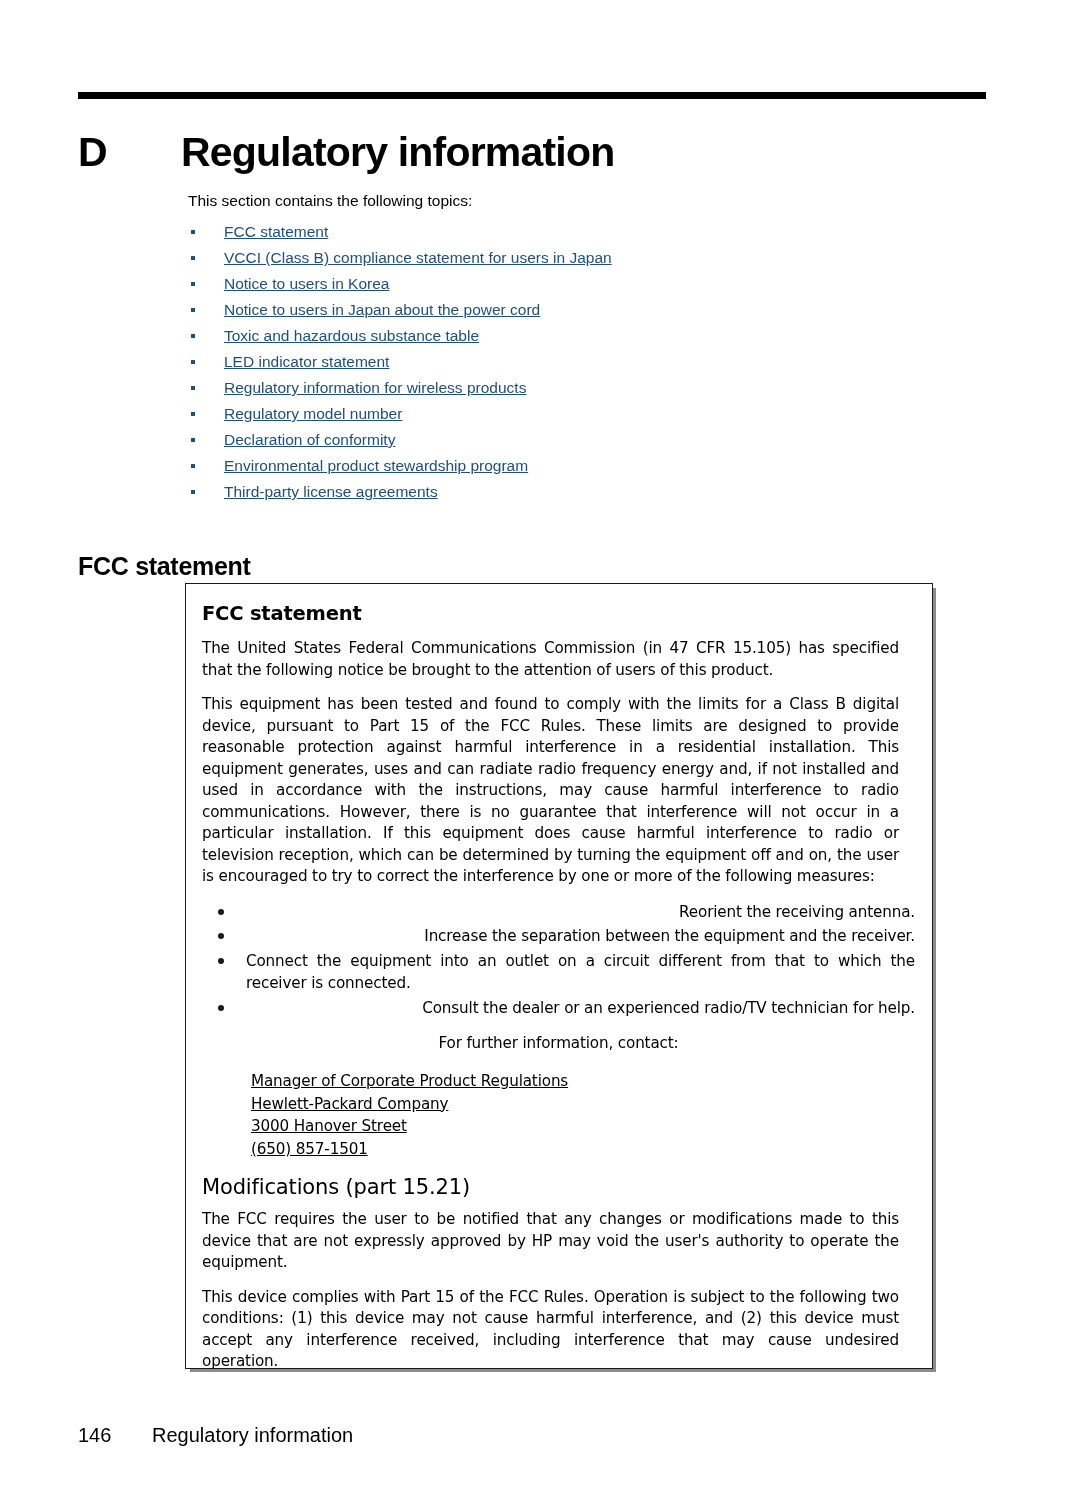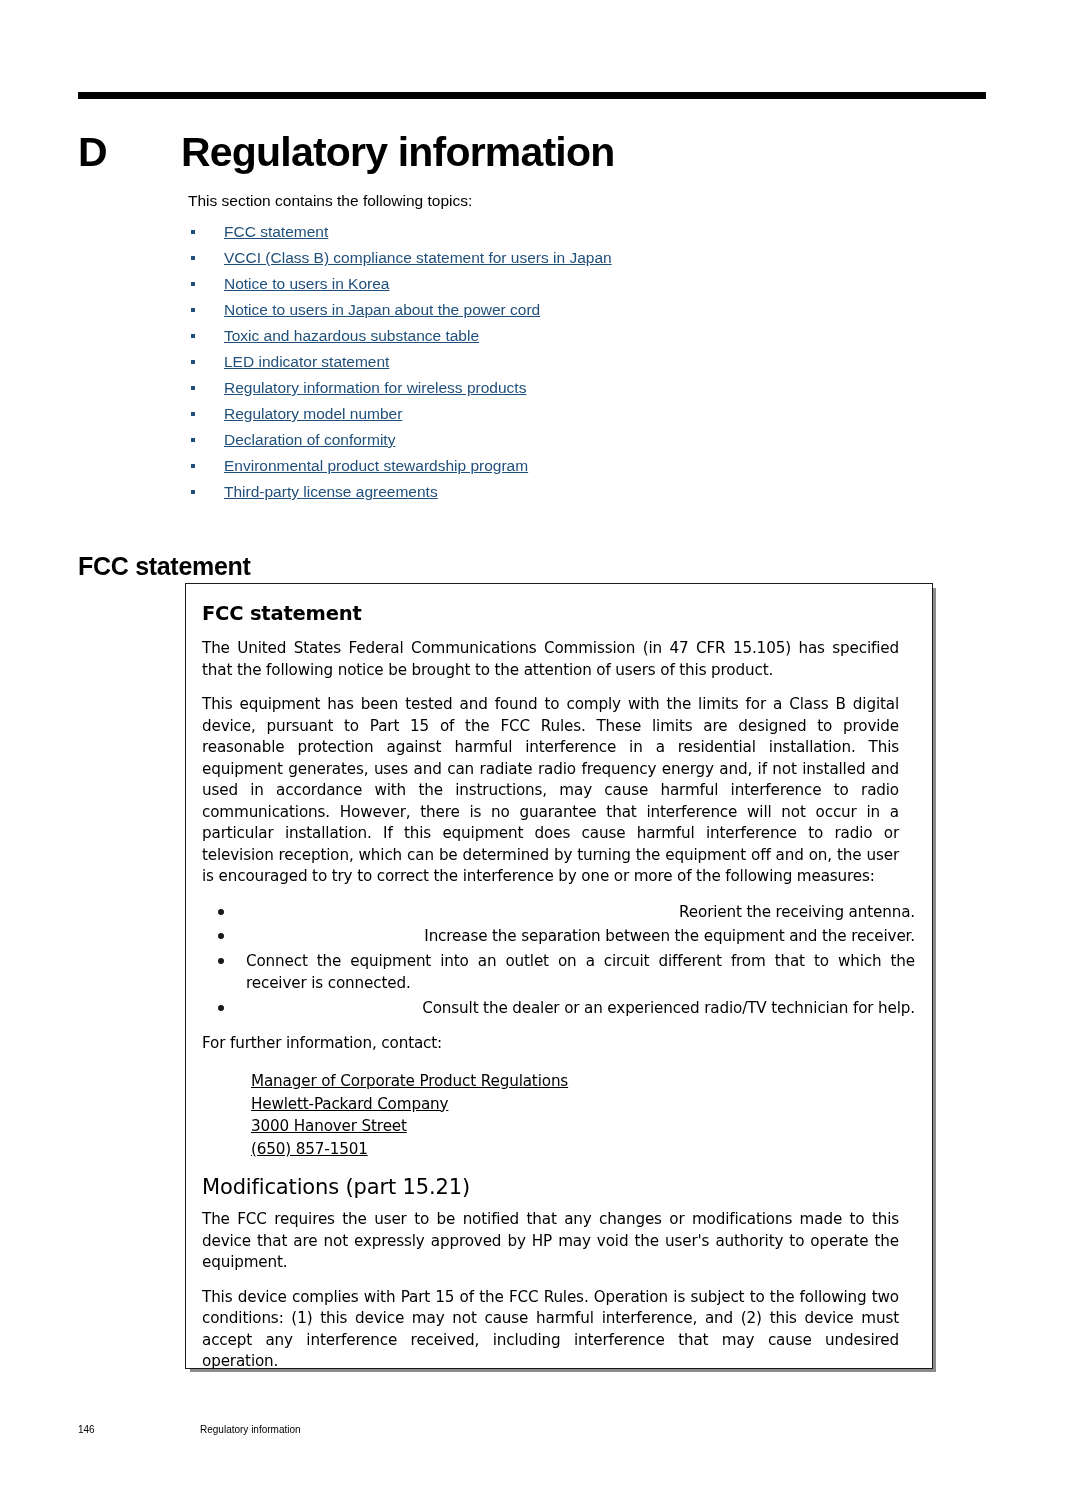--- a/index.html
+++ b/index.html
@@ -159,20 +159,21 @@
     background: #1a1a1a;
   }
   .contact-block {
     margin: 0 0 13px 0;
   }
   .contact-lead {
     font-size: 15.2px;
     line-height: 22px;
     margin: 0;
     letter-spacing: -0.15px;
+    text-align: center;
   }
   .contact-lines {
     list-style: none;
     margin: 16px;
     padding: 0 0 0 33px;
     text-decoration: underline;
   }
   .contact-lines li {
     font-size: 15.2px;
     line-height: 22.5px;
@@ -184,22 +185,21 @@
     margin: 0 0 11px 0;
     letter-spacing: -0.15px;
   }
 
   
   .footer {
     position: absolute;
     left: 78px;
     top: 1424px;
     display: flex;
-    font-size: 10px;
-    gap: 48px;
+    font-size: 20px;
   }
   .footer-page-number {
     width: 74px;
     flex: 0 0 74px;
   }
   .footer-title { }
 </style>
 </head>
 <body>
 

